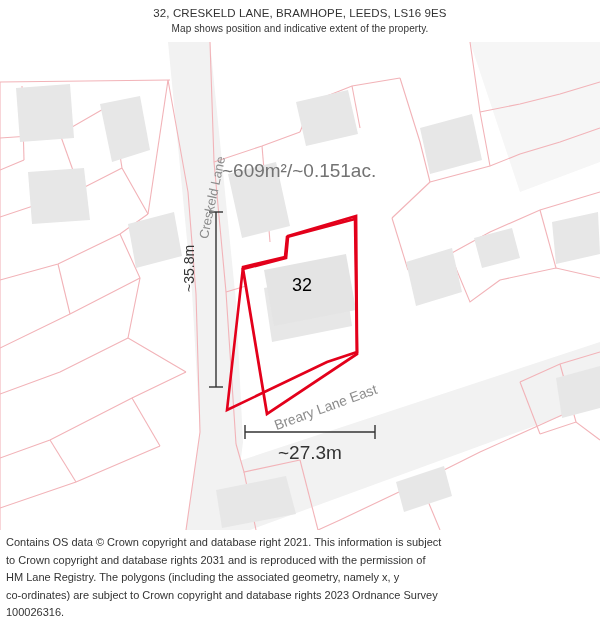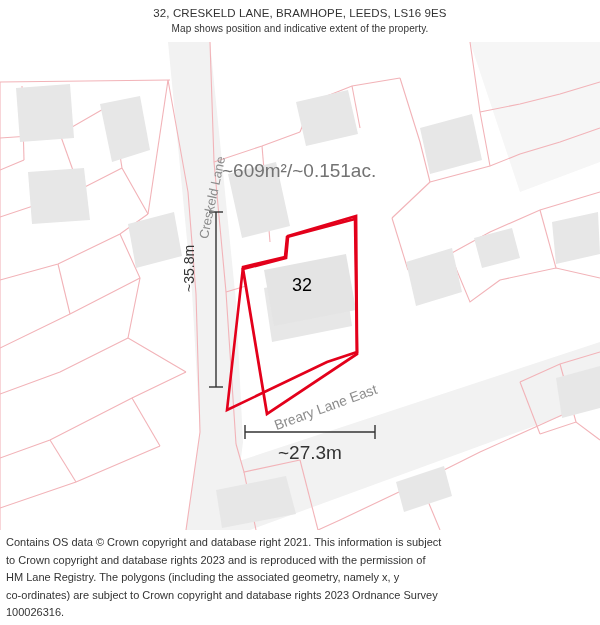--- a/index.html
+++ b/index.html
@@ -227,19 +227,19 @@
     <div class="map-label area-label">~609m²/~0.151ac.</div>
     <div class="map-label plot-number">32</div>
     <div class="map-label dim-bottom">~27.3m</div>
     <div class="map-label dim-left">~35.8m</div>
     <div class="map-label street-creskeld">Creskeld Lane</div>
     <div class="map-label street-breary">Breary Lane East</div>
   </div>
 
   <div class="footer">
     <p>Contains OS data © Crown copyright and database right 2021. This information is subject</p>
-    <p>to Crown copyright and database rights 2023 and is reproduced with the permission of</p>
+    <p>to Crown copyright and database rights 2031 and is reproduced with the permission of</p>
     <p>HM Lane Registry. The polygons (including the associated geometry, namely x, y</p>
     <p>co-ordinates) are subject to Crown copyright and database rights 2023 Ordnance Survey</p>
     <p>100026316.</p>
   </div>
 
 </div>
 
 </body></html>

